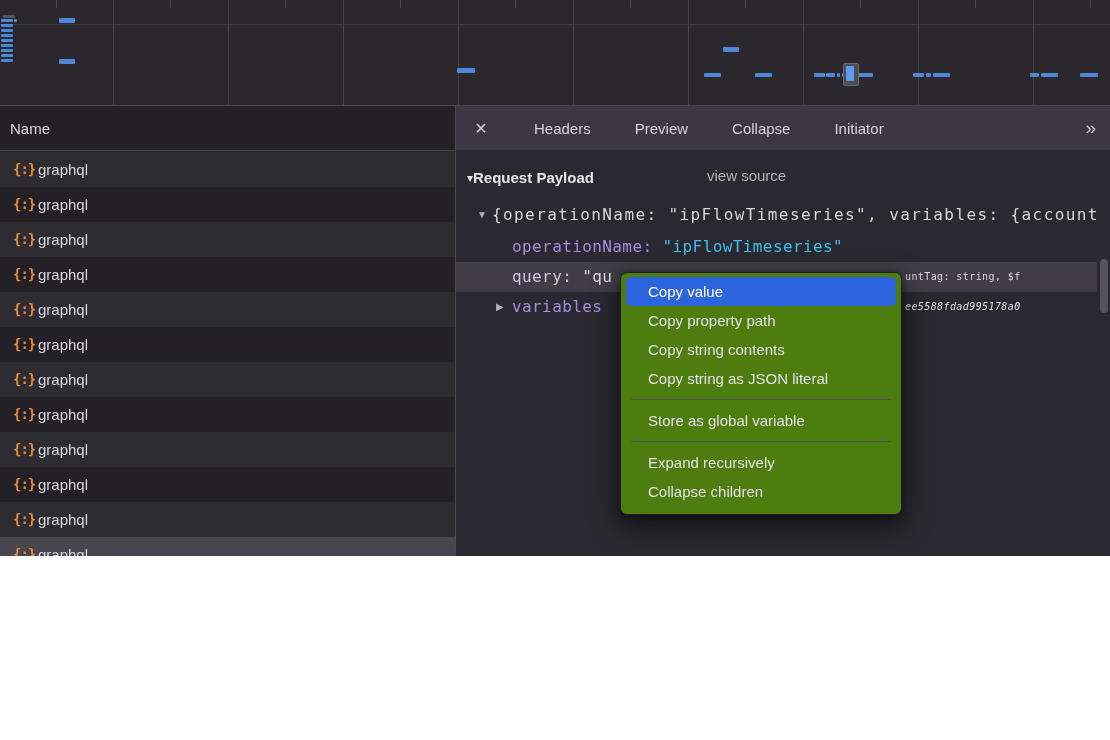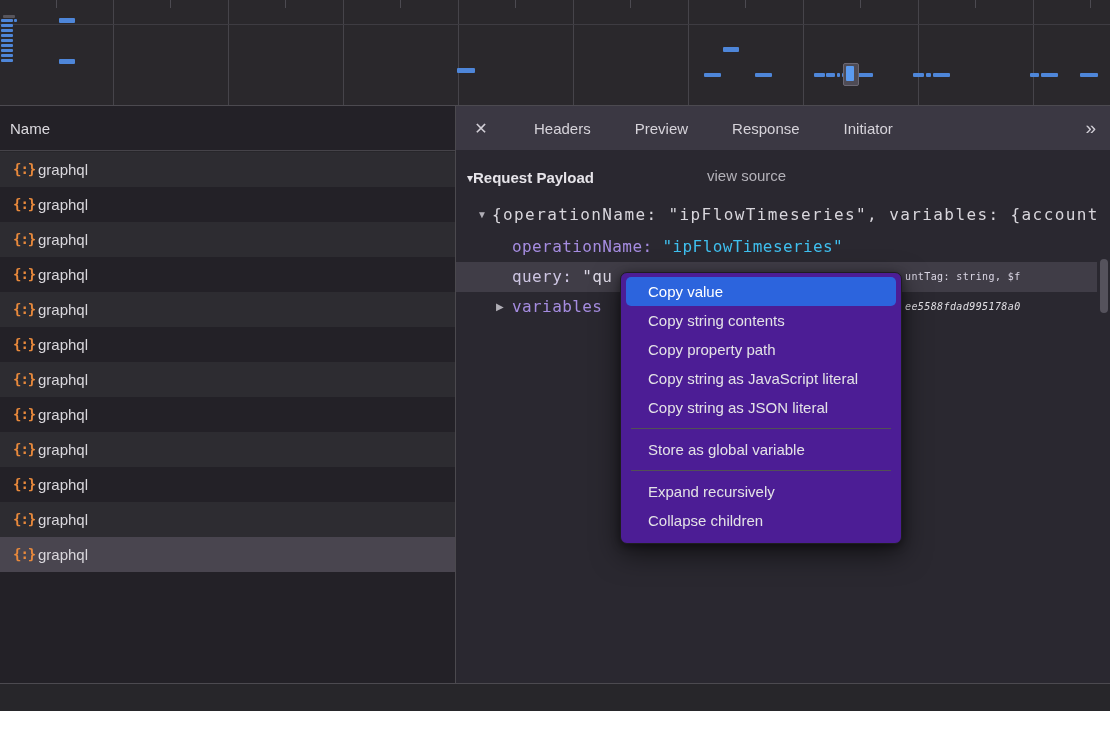--- a/index.html
+++ b/index.html
@@ -1,16 +1,16 @@
 <!DOCTYPE html>
 <html><head>
 <meta charset="utf-8">
 <style>
   html,body{margin:0;padding:0;background:#ffffff;}
-  .stage{position:relative;width:1110px;height:711px;background:#27262a;overflow:hidden;
+  .stage{position:relative;width:1110px;height:556px;background:#27262a;overflow:hidden;
          font-family:"Liberation Sans",sans-serif;-webkit-font-smoothing:antialiased;}
   
   .overview{position:absolute;left:0;top:0;width:1110px;height:105px;background:#2a282c;border-bottom:1px solid #4c4a50;}
   .vline{position:absolute;top:0;width:1px;height:105px;background:#46444a;}
   .tick{position:absolute;top:0;width:1px;height:8px;background:#4c4a51;}
   .hline{position:absolute;left:0;width:1110px;height:1px;background:#3e3c42;}
   .obar{position:absolute;background:#4e86d9;border-radius:1px;}
   .graybar{position:absolute;background:#57555c;border-radius:1px;}
   .selbox{position:absolute;background:#4e4b55;border:1px solid #6b6873;border-radius:2px;}
   .selbar{position:absolute;background:#5b9bf0;border-radius:1px;}
@@ -56,21 +56,21 @@
   .frag-right{position:absolute;left:449px;line-height:30px;font-family:"DejaVu Sans Mono",monospace;
               font-size:10px;letter-spacing:0.4px;}
   .sb-thumb{position:absolute;left:644px;top:153px;width:8px;height:54px;background:#55525c;border-radius:4px;cursor:pointer;}
   
   .divider-v{position:absolute;left:455px;top:106px;width:1px;height:632px;background:#4b494e;}
   .divider-h{position:absolute;left:0;top:683px;width:1110px;height:1px;background:#4c4a50;}
   .footer{position:absolute;left:0;top:684px;width:1110px;height:52px;background:#27262a;}
   .bottom-dark{position:absolute;left:0;top:735px;width:1110px;height:3px;background:#19181c;}
   .bottom-white{position:absolute;left:0;top:738px;width:1110px;height:2px;background:#f2f2f2;}
   
-  .ctx-menu{position:absolute;left:620px;top:272px;width:282px;box-sizing:border-box;background:#4c1d95;
+  .ctx-menu{position:absolute;left:620px;top:272px;width:282px;box-sizing:border-box;background:#4d7c0f;
             border:1px solid #1e1d20;border-radius:7px;padding:4px 0 8px 0;
             box-shadow:0 10px 28px rgba(0,0,0,0.55), 0 2px 8px rgba(0,0,0,0.4);z-index:20;}
   .ctx-item{height:29px;line-height:29px;margin:0 5px;padding-left:22px;font-size:15px;color:#e3e2e6;
             border-radius:5px;cursor:pointer;white-space:nowrap;}
   .ctx-item.hl{background:#2c64dd;color:#ffffff;}
   .ctx-sep{height:1px;background:#525055;margin:6px 10px;}
 </style>
 </head>
 <body>
 
@@ -182,21 +182,21 @@
         <span class="rname">graphql</span>
       </div>
     </div>
   <div class="left-fill"></div>
 
   <div class="right-panel">
     <div class="tabbar" id="tabbar">
       <span class="close-x">✕</span>
     <div class="tab">Headers</div>
         <div class="tab">Preview</div>
-        <div class="tab">Response</div>
+        <div class="tab">Collapse</div>
         <div class="tab">Initiator</div>
       </div>
     <span class="more-chevrons">»</span>
 
     <div class="rp-row"><span class="rp-tri">▾</span><span class="rp-title">Request Payload</span></div>
     <span class="view-source">view source</span>
 
     <span class="tri-small" style="left:21px;top:94px;">▼</span>
     <div class="tree-row tree-indent1" style="top:94px;"><span class="t-preview">{operationName: "ipFlowTimeseries", variables: {account</span></div>
 
@@ -214,23 +214,22 @@
   </div>
 
   <div class="divider-v"></div>
   <div class="divider-h"></div>
   <div class="footer"></div>
   <div class="bottom-dark"></div>
   <div class="bottom-white"></div>
 
   <div class="ctx-menu" id="ctx-menu">
       <div class="ctx-item hl">Copy value</div>
+      <div class="ctx-item">Copy property path</div>
       <div class="ctx-item">Copy string contents</div>
-      <div class="ctx-item">Copy property path</div>
-      <div class="ctx-item">Copy string as JavaScript literal</div>
       <div class="ctx-item">Copy string as JSON literal</div>
       <div class="ctx-sep"></div>
       <div class="ctx-item">Store as global variable</div>
       <div class="ctx-sep"></div>
       <div class="ctx-item">Expand recursively</div>
       <div class="ctx-item">Collapse children</div>
     </div>
 
 </div>
 

